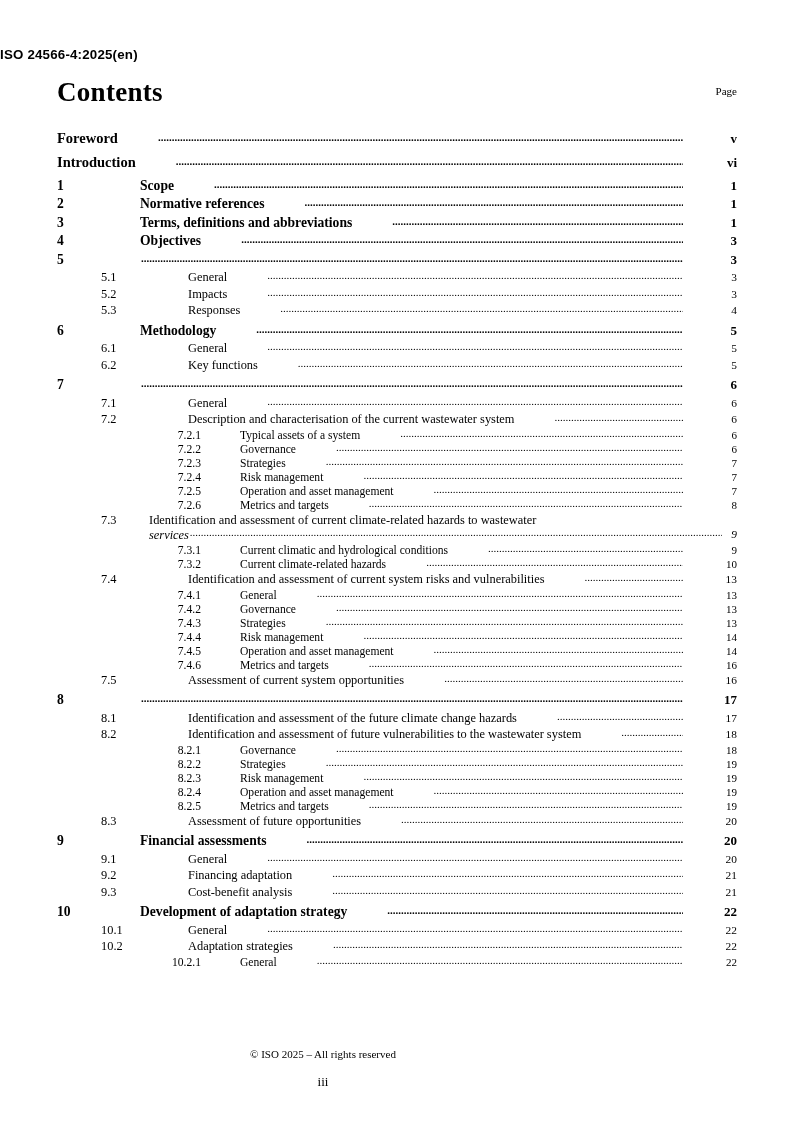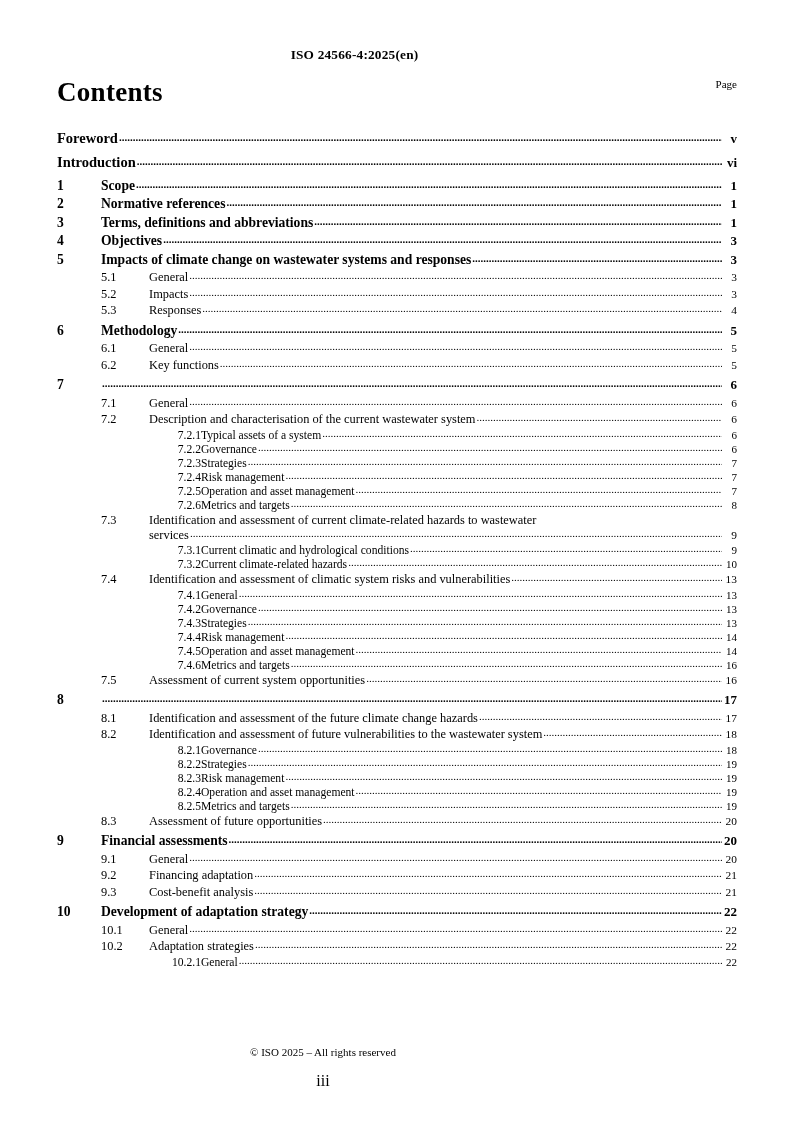--- a/index.html
+++ b/index.html
@@ -19,35 +19,35 @@
     left: 0; top: 0;
     width: 793px;
     height: 1122px;
     box-sizing: border-box;
   }
   .header {
     position: absolute;
     top: 47px;
     left: 0;
     width: 709px;
-    text-align: center;
-    font-family: Liberation Serif, serif;
+    text-align: left;
+    font-family: Liberation Sans, sans-serif;
     font-weight: bold;
     font-size: 13.3px;
     letter-spacing: 0.2px;
   }
   .content-area {
     position: absolute;
     left: 57px;
     top: 78px;
     width: 680px;
   }
   .title-row {
     display: flex;
-    align-items: flex-start;
+    align-items: center;
     justify-content: space-between;
   }
   .contents-title {
     font-family: "Liberation Serif", serif;
     font-weight: bold;
     font-size: 27px;
     line-height: 1.1;
     letter-spacing: 0.3px;
   }
   .page-word {
@@ -58,20 +58,21 @@
   .toc {
     margin-top: 22px;
   }
   
   .toc-row {
     display: flex;
     align-items: baseline;
     width: 100%;
     font-family: "Liberation Serif", serif;
     position: relative;
+    gap: 39px;
   }
   .toc-num {
     flex: 0 0 auto;
     text-align: left;
   }
   .toc-label {
     flex: 0 0 auto;
     white-space: nowrap;
   }
   .toc-dots {
@@ -126,39 +127,40 @@
   .lvl-3 .toc-pg { font-size: 11px; }
   .toc-row.two-line {
     display: block;
   }
   .toc-row.two-line .line1 {
     display: flex;
     align-items: center;
   }
   .toc-row.two-line .line2 {
     display: flex;
-    align-items: center;
+    align-items: flex-start;
+    font-style: italic;
   }
   .spacer-xs { height: 3px; }
 
   .footer {
     position: absolute;
     bottom: 32px;
     left: 0;
     width: 646px;
     text-align: center;
   }
   .copyright {
     font-family: "Liberation Serif", serif;
     font-size: 11px;
     color: #000;
   }
   .folio {
     font-family: "Liberation Serif", serif;
-    font-size: 16px;
+    font-size: 13px;
     margin-top: 14px;
   }
 </style>
 </head>
 <body>
 
 <div class="page">
 
   <div class="header">
     <span>ISO 24566-4:2025(en)</span>
@@ -200,21 +202,20 @@
           <span class="toc-pg">1</span>
         </div>
         <div class="toc-row lvl-1">
           <span class="toc-num">4</span>
           <span class="toc-label">Objectives</span>
           <span class="toc-dots">................................................................................................................................................................................................................................................................................................................................................................................................................</span>
           <span class="toc-pg">3</span>
         </div>
         <div class="toc-row lvl-1">
           <span class="toc-num">5</span>
-          <span class="toc-label">Impacts of climate change on wastewater systems and responses</span>
           <span class="toc-dots">................................................................................................................................................................................................................................................................................................................................................................................................................</span>
           <span class="toc-pg">3</span>
         </div>
         <div class="toc-row lvl-2">
           <span class="toc-num">5.1</span>
           <span class="toc-label">General</span>
           <span class="toc-dots">................................................................................................................................................................................................................................................................................................................................................................................................................</span>
           <span class="toc-pg">3</span>
         </div>
         <div class="toc-row lvl-2">
@@ -321,21 +322,21 @@
           <span class="toc-pg">9</span>
         </div>
         <div class="toc-row lvl-3">
           <span class="toc-num">7.3.2</span>
           <span class="toc-label">Current climate-related hazards</span>
           <span class="toc-dots">................................................................................................................................................................................................................................................................................................................................................................................................................</span>
           <span class="toc-pg">10</span>
         </div>
         <div class="toc-row lvl-2">
           <span class="toc-num">7.4</span>
-          <span class="toc-label">Identification and assessment of climatic system risks and vulnerabilities</span>
+          <span class="toc-label">Identification and assessment of current system risks and vulnerabilities</span>
           <span class="toc-dots">................................................................................................................................................................................................................................................................................................................................................................................................................</span>
           <span class="toc-pg">13</span>
         </div>
         <div class="toc-row lvl-3">
           <span class="toc-num">7.4.1</span>
           <span class="toc-label">General</span>
           <span class="toc-dots">................................................................................................................................................................................................................................................................................................................................................................................................................</span>
           <span class="toc-pg">13</span>
         </div>
         <div class="toc-row lvl-3">

